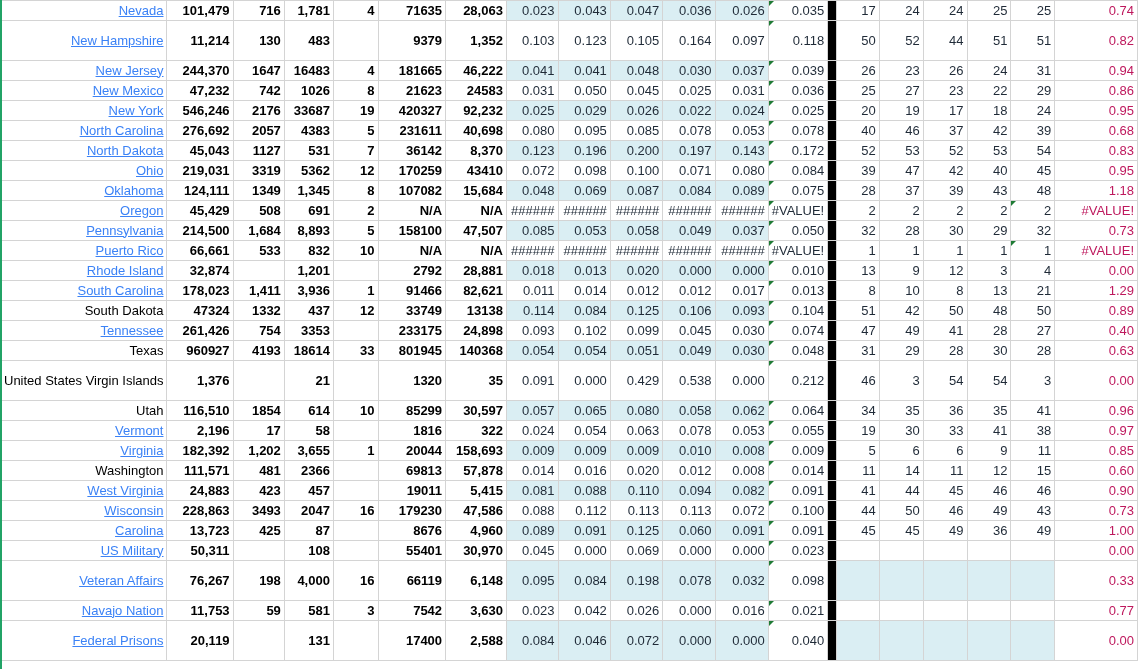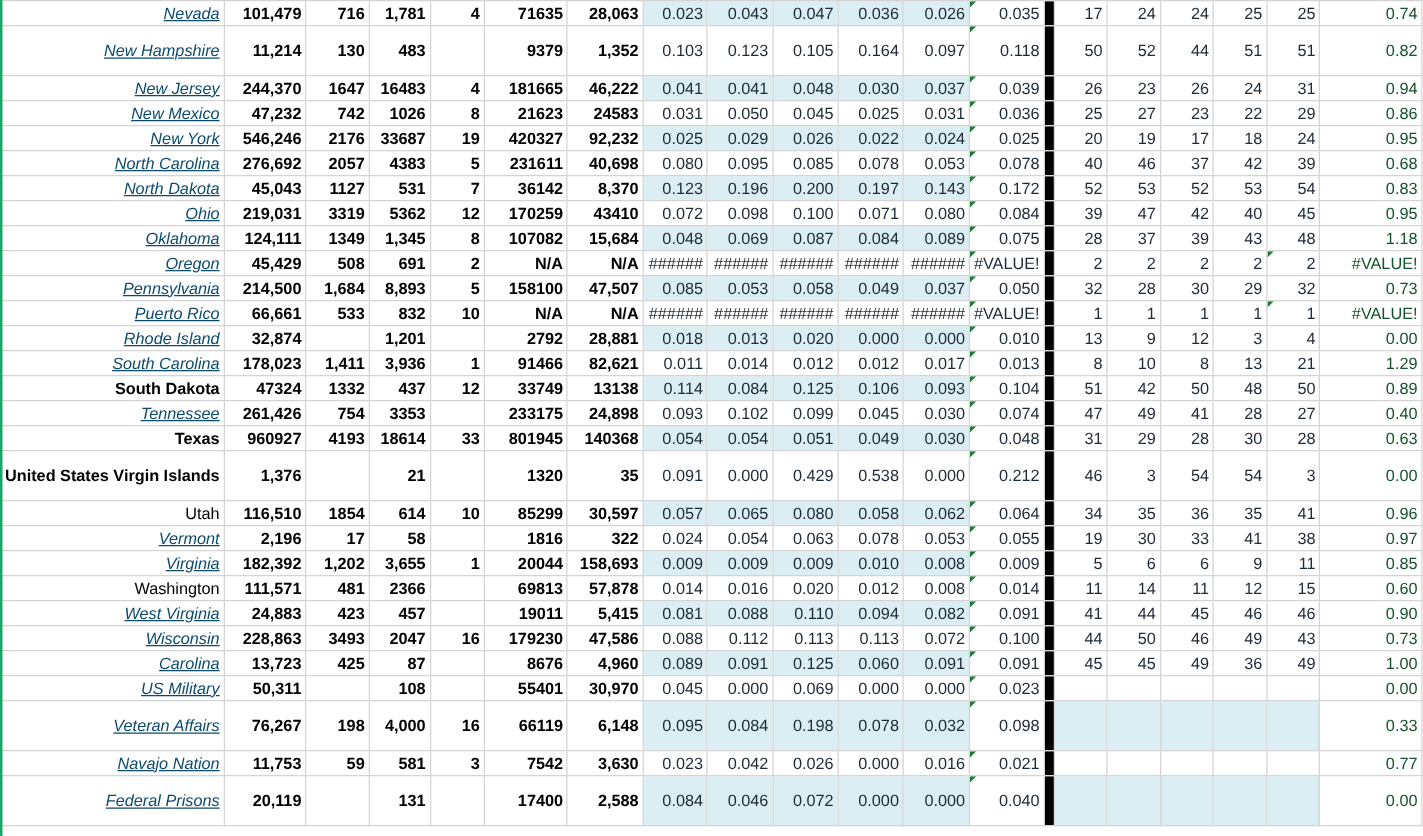--- a/index.html
+++ b/index.html
@@ -3,33 +3,33 @@
 <meta charset="utf-8">
 <style>
   html, body { margin:0; padding:0; background:#ffffff; }
   body { width:1138px; height:669px; overflow:hidden; position:relative;
          font-family:"Liberation Sans","DejaVu Sans",sans-serif; font-size:13px; color:#000; }
   .sel-edge { position:absolute; left:0; top:0; width:2px; height:669px; background:#21a366; z-index:5; }
   table.sheet { border-collapse:collapse; table-layout:fixed; position:absolute; left:0; top:0; }
   table.sheet td { border:1px solid #d4d4d4; padding:0 3px; white-space:nowrap; overflow:hidden;
                    text-align:right; vertical-align:middle; line-height:18px; }
   td.name { text-align:left; white-space:normal; line-height:20px; padding-left:3px; }
-  td.name span.lnk { color:#0c4a6e; text-decoration:underline;font-style:italic; }
+  td.name span.lnk { color:#3b82f6; text-decoration:underline; }
   td.name span.plain { color:#000; }
-  td.name.bold span { font-weight:bold; text-decoration:none;text-align:right; }
+  td.name.bold span { font-weight:normal; text-decoration:none;text-align:right; }
   td.num { font-weight:bold; }
   td.dec { color:#1f2a37; }
   td.dec.shade { background:#daeef3; }
   td.flag { position:relative; }
   td.flag::before { content:""; position:absolute; left:0; top:0; width:0; height:0;
                     border-top:5px solid #1e7b34; border-right:5px solid transparent; }
   td.bar { background:#000; border-color:#000; padding:0; }
   td.rank { color:#1f2a37; }
   td.rank.shade { background:#daeef3; }
-  td.ratio { text-align:center; color:#14532d; }
+  td.ratio { text-align:center; color:#be185d; }
   tr.r1 td { height:19px; }
   tr.r2 td { height:39px; }
 </style>
 </head>
 <body>
 
 <div class="sel-edge"></div>
 
 <table class="sheet">
   <colgroup>

